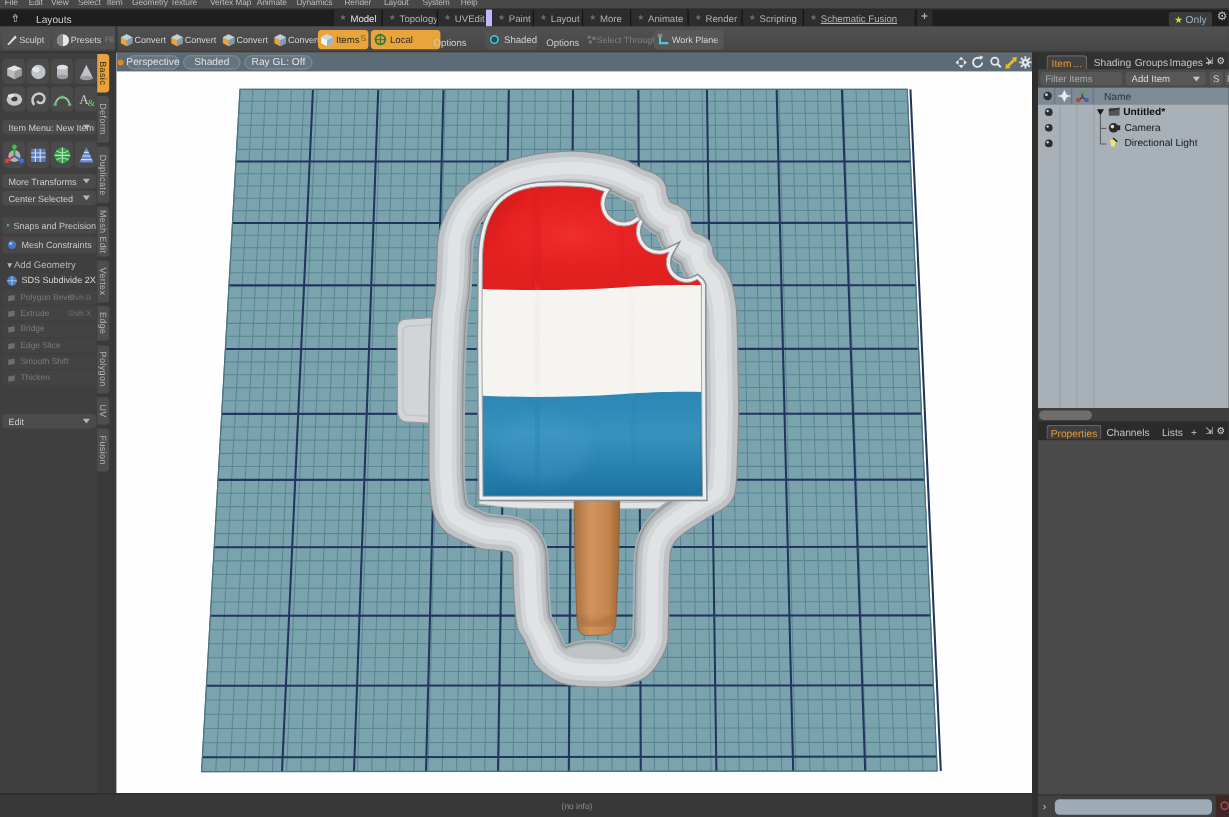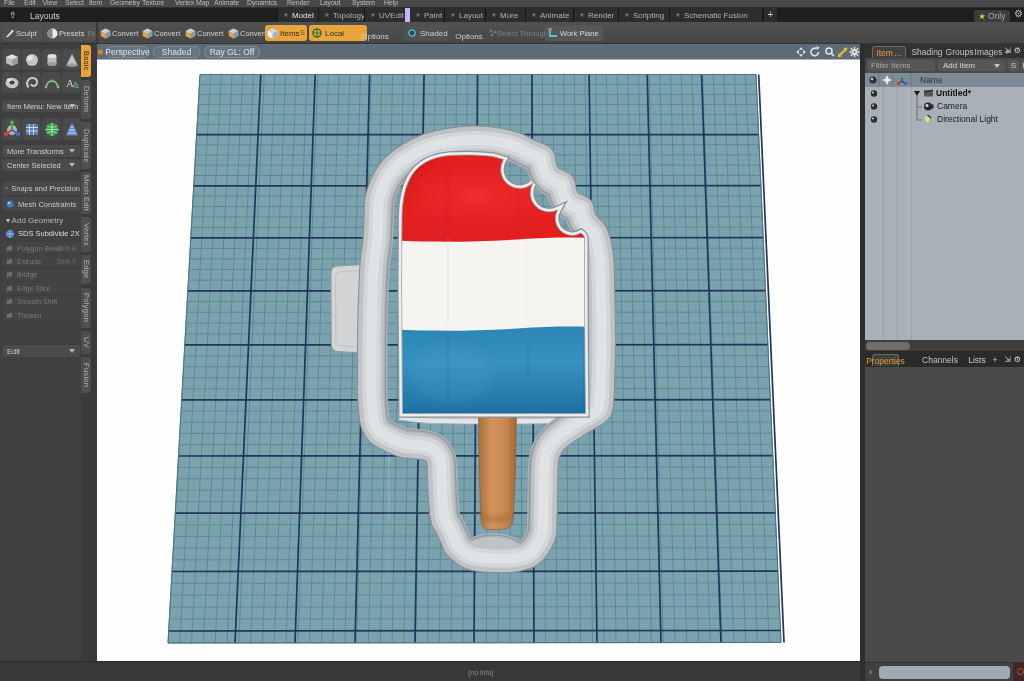--- a/index.html
+++ b/index.html
@@ -78,21 +78,21 @@
     <div class="abs" style="left:573px;top:8px;width:45px;height:14px;background:#2d2d2d;border-left:1px solid #161616;">
       <span style="position:absolute;left:5px;top:3px;color:#6e6e6e;font-size:6.5px;">★</span>
       <span style="position:absolute;left:14px;top:3px;color:#b3b3b3;font-size:8px;white-space:nowrap;">Render</span>
     </div>
     <div class="abs" style="left:618px;top:8px;width:51px;height:14px;background:#2d2d2d;border-left:1px solid #161616;">
       <span style="position:absolute;left:5px;top:3px;color:#6e6e6e;font-size:6.5px;">★</span>
       <span style="position:absolute;left:14px;top:3px;color:#b3b3b3;font-size:8px;white-space:nowrap;">Scripting</span>
     </div>
     <div class="abs" style="left:669px;top:8px;width:93px;height:14px;background:#2d2d2d;border-left:1px solid #161616;">
       <span style="position:absolute;left:5px;top:3px;color:#6e6e6e;font-size:6.5px;">★</span>
-      <span style="position:absolute;left:14px;top:3px;color:#b3b3b3;font-size:8px;white-space:nowrap;">Schematic Fusion</span>
+      <span style="position:absolute;left:14px;top:3px;color:#b3b3b3;font-size:8px;white-space:nowrap;text-decoration:underline;">Schematic Fusion</span>
     </div>
     <div class="abs" style="left:763px;top:8px;width:14px;height:14px;background:#2d2d2d;border-left:1px solid #161616;color:#c9c9c9;font-size:10px;text-align:center;line-height:13px;">+</div>
     <div class="abs" style="left:974px;top:9.5px;width:36px;height:12px;background:#3c3c3c;border-radius:2px;color:#9fb0bd;font-size:8.5px;text-align:center;line-height:12px;"><span style="color:#d8d840;font-size:8px;">★</span> Only</div>
     <div class="abs" style="left:1014px;top:8px;color:#c0c0c0;font-size:10px;">⚙</div>
 <div class="abs" style="left:0;top:22px;width:1024px;height:22px;background:linear-gradient(#515151,#464646);border-bottom:1px solid #343434;"></div>
 <div class="abs" style="left:2px;top:25px;width:40px;height:16px;background:#515151;border-radius:3px;">
       <svg class="abs" style="left:3px;top:3px;" width="10" height="10" viewBox="0 0 10 10">
         <path d="M1,9 L7.5,1.5 L9,3 L2.5,9.5 Z" fill="#ddd"></path>
       </svg>
       <span style="position:absolute;left:14px;top:3.5px;font-size:7.5px;color:#d5d5d5;">Sculpt</span>
@@ -516,21 +516,21 @@
           <path d="M62.5,28 l3.5,3" stroke="#2a2a2a" stroke-width="1.2"></path>
     </svg>
     <span style="position:absolute;left:71px;top:1px;font-size:8.5px;font-weight:bold;color:#0e0e0e;">Untitled*</span>
     <span style="position:absolute;left:72px;top:14px;font-size:8.5px;color:#16181a;">Camera</span>
     <span style="position:absolute;left:72px;top:27px;font-size:8.5px;color:#16181a;">Directional Light</span>
   </div>
   <div style="position:absolute;left:5px;top:296px;width:159px;height:11px;background:#3e3e3e;">
     <div style="position:absolute;left:1px;top:1.5px;width:44px;height:8px;background:#6e6e6e;border-radius:4px;"></div>
   </div>
   <div style="position:absolute;left:5px;top:307px;width:159px;height:16px;background:#2b2b2b;">
-    <div class="rtab" style="left:7px;top:3px;width:27px;background:#3f3f3f;border:1px solid #666;border-bottom:none;border-radius:3px 3px 0 0;color:#e39b33;">Properties</div>
+    <div class="rtab" style="left:7px;top:3px;width:46px;background:#3f3f3f;border:1px solid #666;border-bottom:none;border-radius:3px 3px 0 0;color:#e39b33;">Properties</div>
     <div class="rtab" style="left:55px;top:3px;width:40px;">Channels</div>
     <div class="rtab" style="left:99px;top:3px;width:26px;">Lists</div>
     <div class="rtab" style="left:126px;top:3px;width:8px;">+</div>
     <div style="position:absolute;right:13px;top:4px;color:#d5d5d5;font-size:8px;">⇲</div>
     <div style="position:absolute;right:3px;top:4px;color:#d5d5d5;font-size:8px;">⚙</div>
   </div>
   <div style="position:absolute;left:5px;top:323px;width:159px;height:294px;background:#4a4a4a;"></div>
   <div style="position:absolute;left:5px;top:618px;width:159px;height:19px;background:#414141;border-top:1px solid #333;">
     <span style="position:absolute;left:4px;top:4px;color:#c5c5c5;font-size:9px;">›</span>
     <div style="position:absolute;left:14px;top:3px;width:131px;height:13px;background:#9dabb7;border-radius:4px;"></div>

